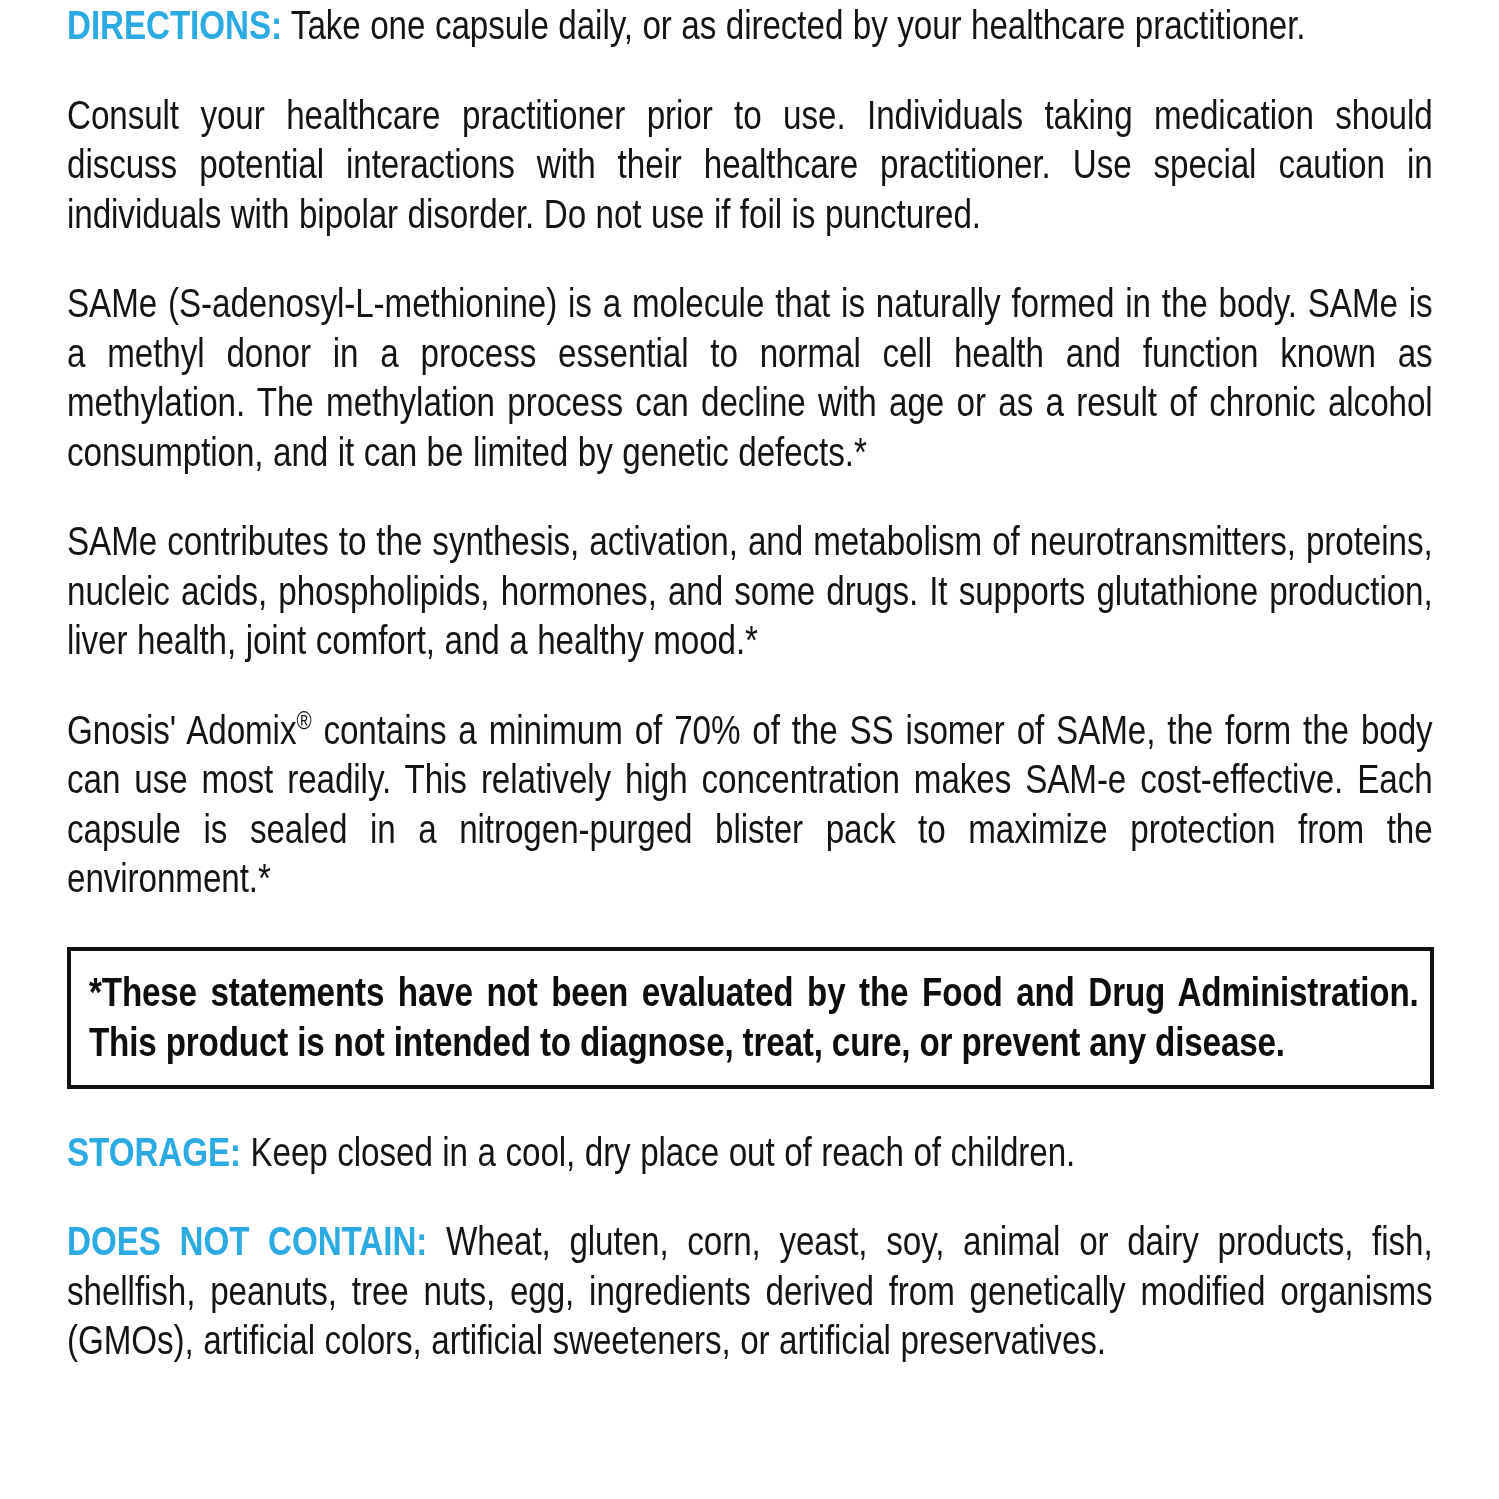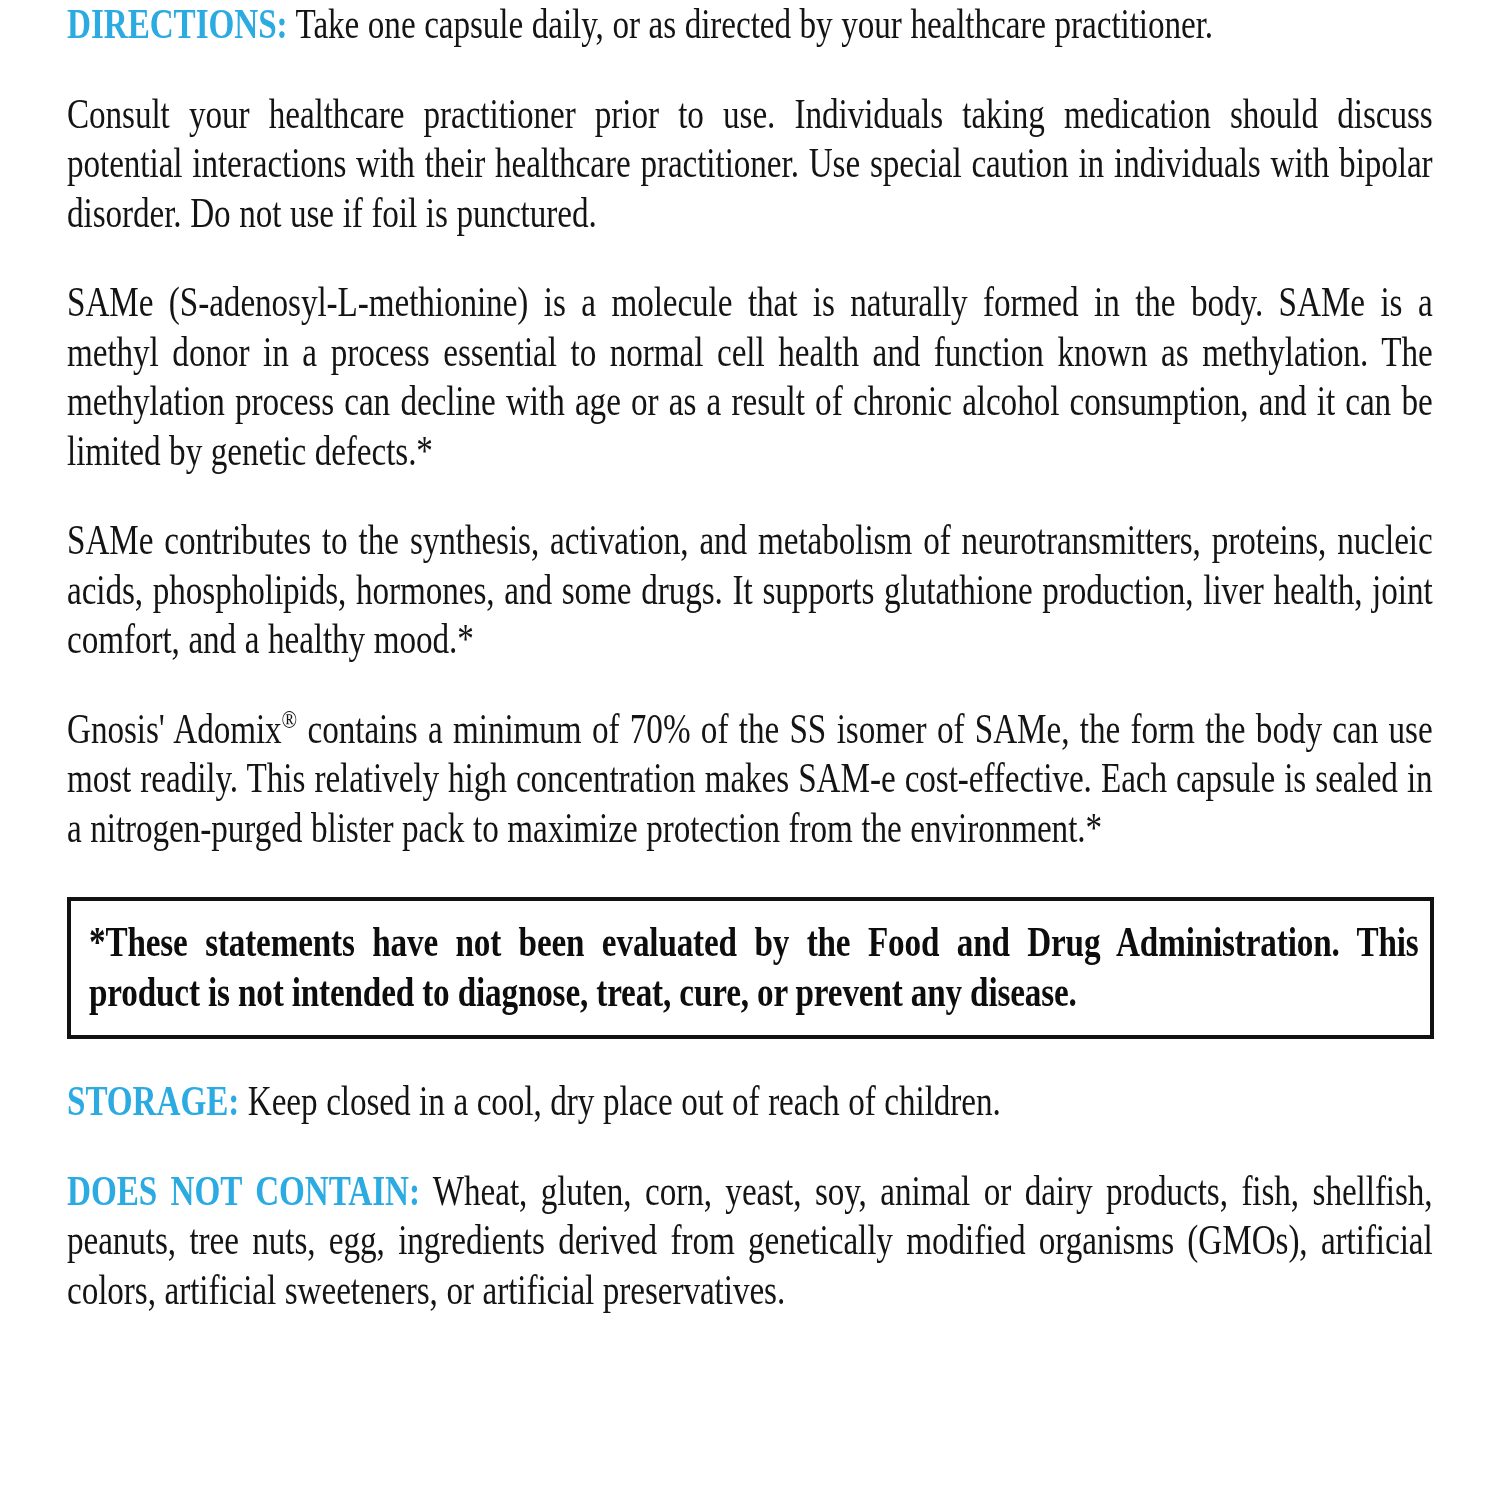--- a/index.html
+++ b/index.html
@@ -13,21 +13,20 @@
     overflow: hidden;
     font-family: "Liberation Sans Narrow", "Liberation Sans", "DejaVu Sans", sans-serif;
     color: #1a1a1a;
   }
   #label-root {
     box-sizing: border-box;
     width: 1499px;
     height: 1091px;
     padding: 0px 66px 0px 67px;
     background: #ffffff;
-    font-family: Liberation Serif, serif;
   }
 
   
   .para {
     font-size: 41.5px;
     line-height: 49.5px;
     text-align: justify;
     text-justify: inter-word;
     color: #141414;
     margin: 0;

